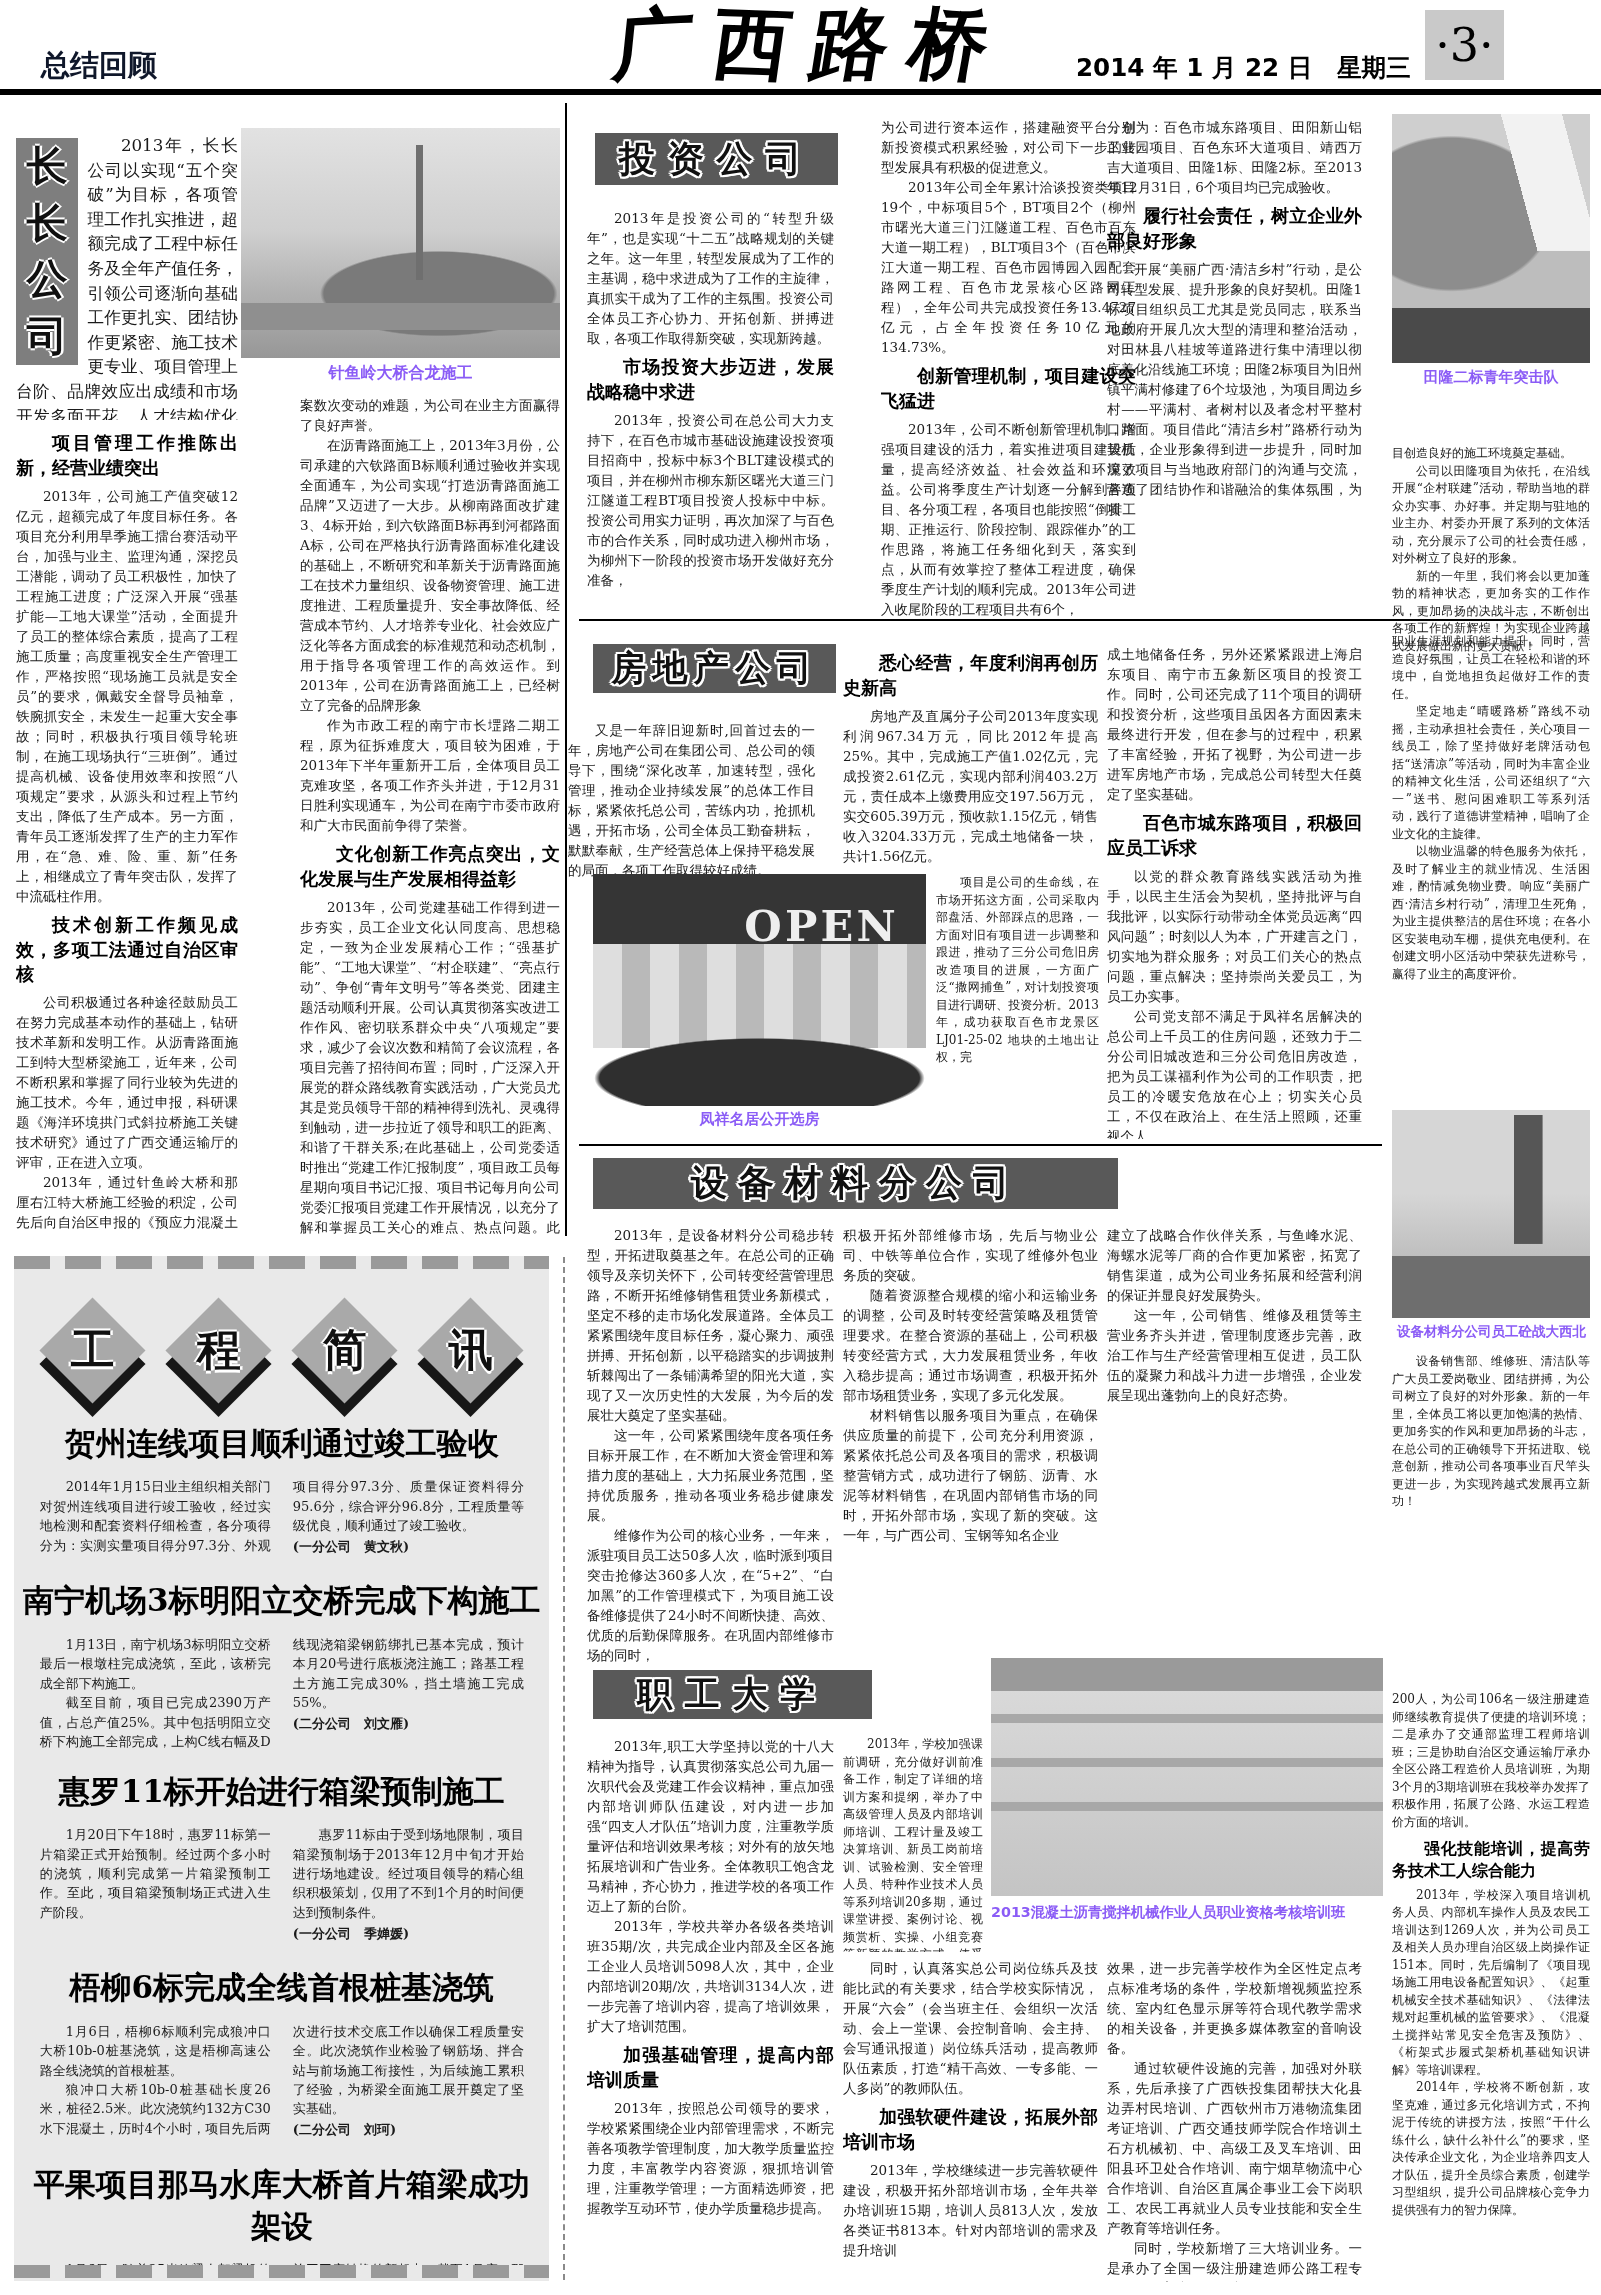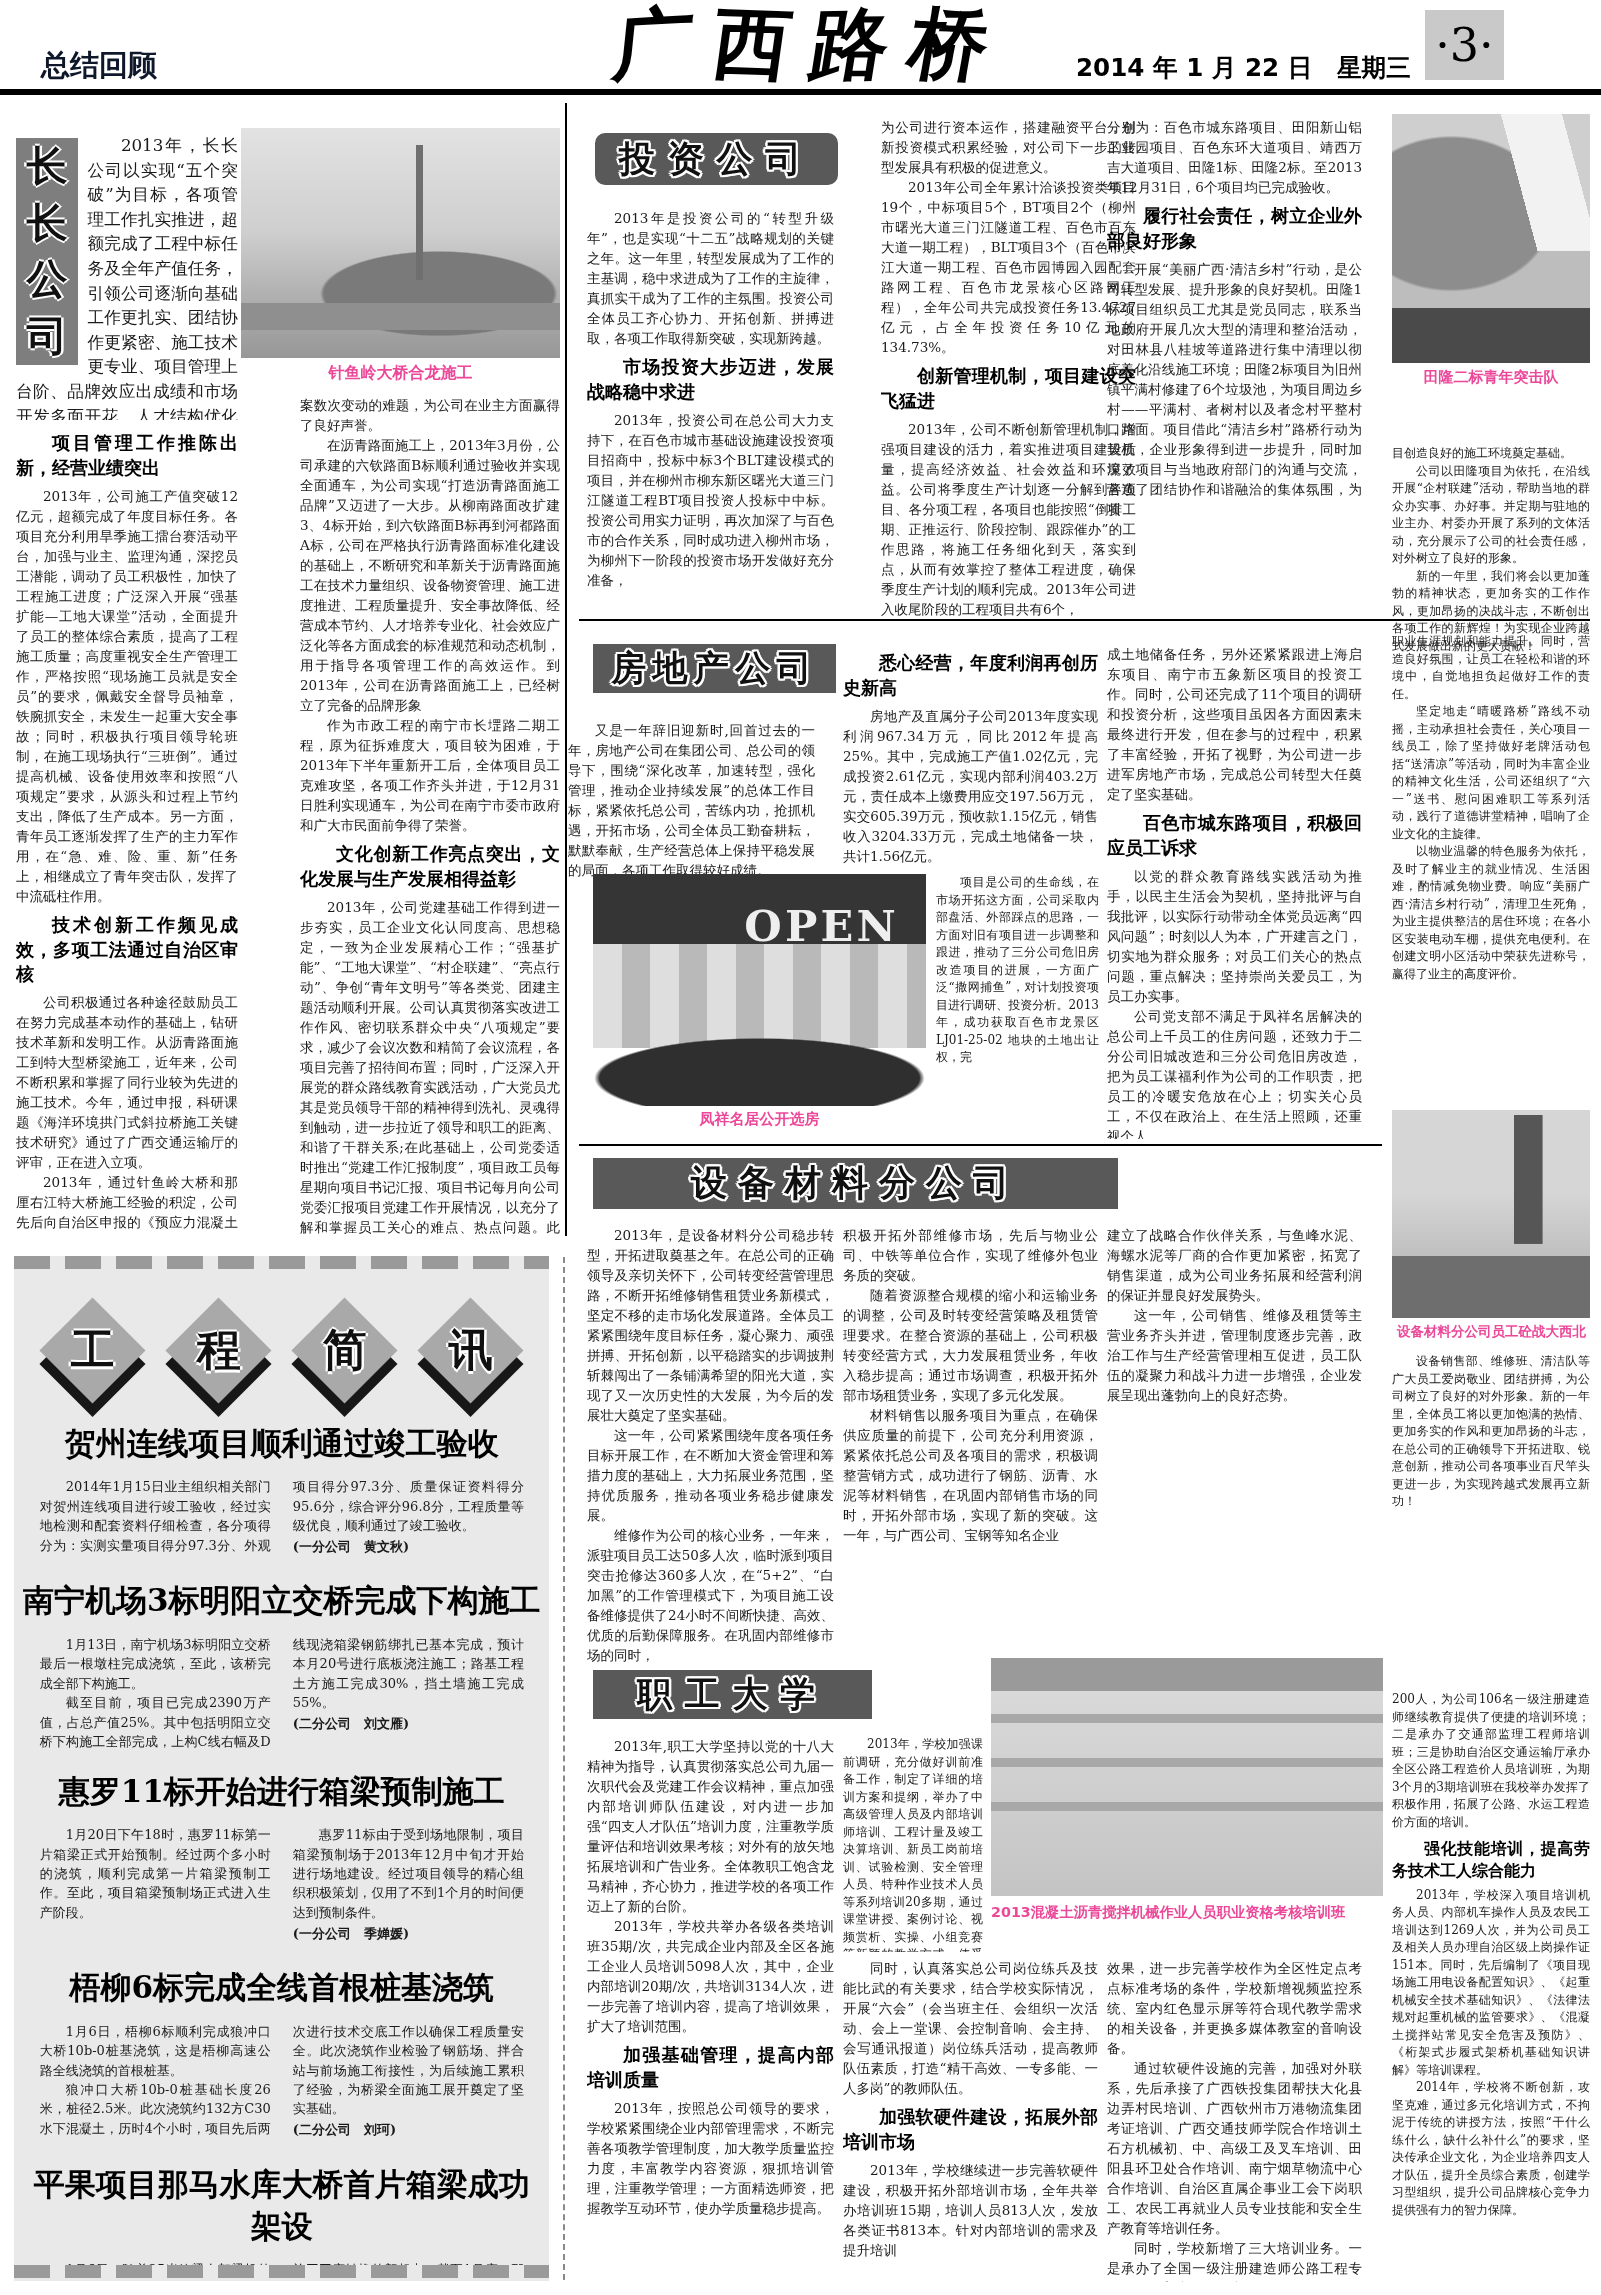--- a/index.html
+++ b/index.html
@@ -30,21 +30,21 @@
   .vtitle span{font-family:"DejaVu Sans",sans-serif;font-weight:bold;font-size:41px;color:#101010;
         text-shadow:-2.4px 0 0 #fff,2.4px 0 0 #fff,0 -2.4px 0 #fff,0 2.4px 0 #fff;}
   
   .col{overflow:hidden;font-size:13.5px;line-height:20px;text-align:justify;}
   .col p{margin:0;text-indent:2em;}
   .col .inhead{font-family:"DejaVu Sans",sans-serif;font-weight:bold;font-size:18px;
         line-height:24.6px;margin:7.1px 0 5.6px;text-indent:2em;color:#000;}
   .narrow{font-size:12px;line-height:17.5px;}
   .narrow .inhead{font-size:16px;line-height:21.4px;}
   .bigintro{font-size:16.7px;line-height:24.6px;}
-  .caption{font-family:"DejaVu Sans",sans-serif;font-weight:bold;text-align:center;color:#ec4899;}
+  .caption{font-family:"DejaVu Sans",sans-serif;font-weight:bold;text-align:center;color:#8b5cf6;}
   
   .photo{background:#bdbdbd;overflow:hidden;}
   .ph-bridge{background:
      linear-gradient(#8f8f8f,#8f8f8f) 0 86%/100% 27px no-repeat,
      linear-gradient(#6f6f6f,#6f6f6f) 56% 18%/7.1px 135px no-repeat,
      radial-gradient(ellipse 60% 30% at 62% 72%,#7a7a7a 0 60%,transparent 62%),
      linear-gradient(180deg,#e2e2e2 0%,#cfcfcf 45%,#b3b3b3 70%,#979797 100%);}
   .ph-flag{background:
      linear-gradient(75deg,transparent 0 62%,#f2f2f2 62% 88%,transparent 88%) 0 0/100% 55% no-repeat,
      radial-gradient(ellipse 90% 55% at 30% 40%,#8d8d8d 0 55%,transparent 57%),
@@ -126,21 +126,21 @@
 
   <div class="abs col" style="left:300px;top:395px;width:260px;height:839px;">
     <p style="text-indent:0;">案数次变动的难题，为公司在业主方面赢得了良好声誉。</p>
     <p>在沥青路面施工上，2013年3月份，公司承建的六钦路面B标顺利通过验收并实现全面通车，为公司实现“打造沥青路面施工品牌”又迈进了一大步。从柳南路面改扩建3、4标开始，到六钦路面B标再到河都路面A标，公司在严格执行沥青路面标准化建设的基础上，不断研究和革新关于沥青路面施工在技术力量组织、设备物资管理、施工进度推进、工程质量提升、安全事故降低、经营成本节约、人才培养专业化、社会效应广泛化等各方面成套的标准规范和动态机制，用于指导各项管理工作的高效运作。到2013年，公司在沥青路面施工上，已经树立了完备的品牌形象</p>
     <p>作为市政工程的南宁市长堽路二期工程，原为征拆难度大，项目较为困难，于2013年下半年重新开工后，全体项目员工克难攻坚，各项工作齐头并进，于12月31日胜利实现通车，为公司在南宁市委市政府和广大市民面前争得了荣誉。</p>
     <div class="inhead">文化创新工作亮点突出，文化发展与生产发展相得益彰</div>
     <p>2013年，公司党建基础工作得到进一步夯实，员工企业文化认同度高、思想稳定，一致为企业发展精心工作；“强基扩能”、“工地大课堂”、“村企联建”、“亮点行动”、争创“青年文明号”等各类党、团建主题活动顺利开展。公司认真贯彻落实改进工作作风、密切联系群众中央“八项规定”要求，减少了会议次数和精简了会议流程，各项目完善了招待间布置；同时，广泛深入开展党的群众路线教育实践活动，广大党员尤其是党员领导干部的精神得到洗礼、灵魂得到触动，进一步拉近了领导和职工的距离、和谐了干群关系;在此基础上，公司党委适时推出“党建工作汇报制度”，项目政工员每星期向项目书记汇报、项目书记每月向公司党委汇报项目党建工作开展情况，以充分了解和掌握员工关心的难点、热点问题。此外，2013年召开的第二次团员代表大会，在总公司范围内率先采用了团委委员直选的方式，竞选出了工作热情高和受青年员工拥护的团委委员。</p>
 
   </div>
 
-  <div class="abs secbox" style="left:595px;top:133px;width:243px;height:52px;font-size:36px;border-radius:10px;">投资公司</div>
+  <div class="abs secbox" style="left:595px;top:133px;width:243px;height:52px;font-size:36px;">投资公司</div>
 
   <div class="abs col" style="left:587px;top:208px;width:247px;height:411px;">
     <p>2013年是投资公司的“转型升级年”，也是实现“十二五”战略规划的关键之年。这一年里，转型发展成为了工作的主基调，稳中求进成为了工作的主旋律，真抓实干成为了工作的主氛围。投资公司全体员工齐心协力、开拓创新、拼搏进取，各项工作取得新突破，实现新跨越。</p>
     <div class="inhead">市场投资大步迈进，发展战略稳中求进</div>
     <p>2013年，投资公司在总公司大力支持下，在百色市城市基础设施建设投资项目招商中，投标中标3个BLT建设模式的项目，并在柳州市柳东新区曙光大道三门江隧道工程BT项目投资人投标中中标。投资公司用实力证明，再次加深了与百色市的合作关系，同时成功进入柳州市场，为柳州下一阶段的投资市场开发做好充分准备，</p>
   </div>
 
   <div class="abs col" style="left:843px;top:117px;width:255px;height:500px;margin-left:38px;">
     <p style="text-indent:0;">为公司进行资本运作，搭建融资平台，创新投资模式积累经验，对公司下一步的转型发展具有积极的促进意义。</p>
     <p>2013年公司全年累计洽谈投资类项目19个，中标项目5个，BT项目2个（柳州市曙光大道三门江隧道工程、百色市百东大道一期工程），BLT项目3个（百色市滨江大道一期工程、百色市园博园入园配套路网工程、百色市龙景核心区路网工程），全年公司共完成投资任务13.4727亿元，占全年投资任务10亿元的134.73%。</p>

